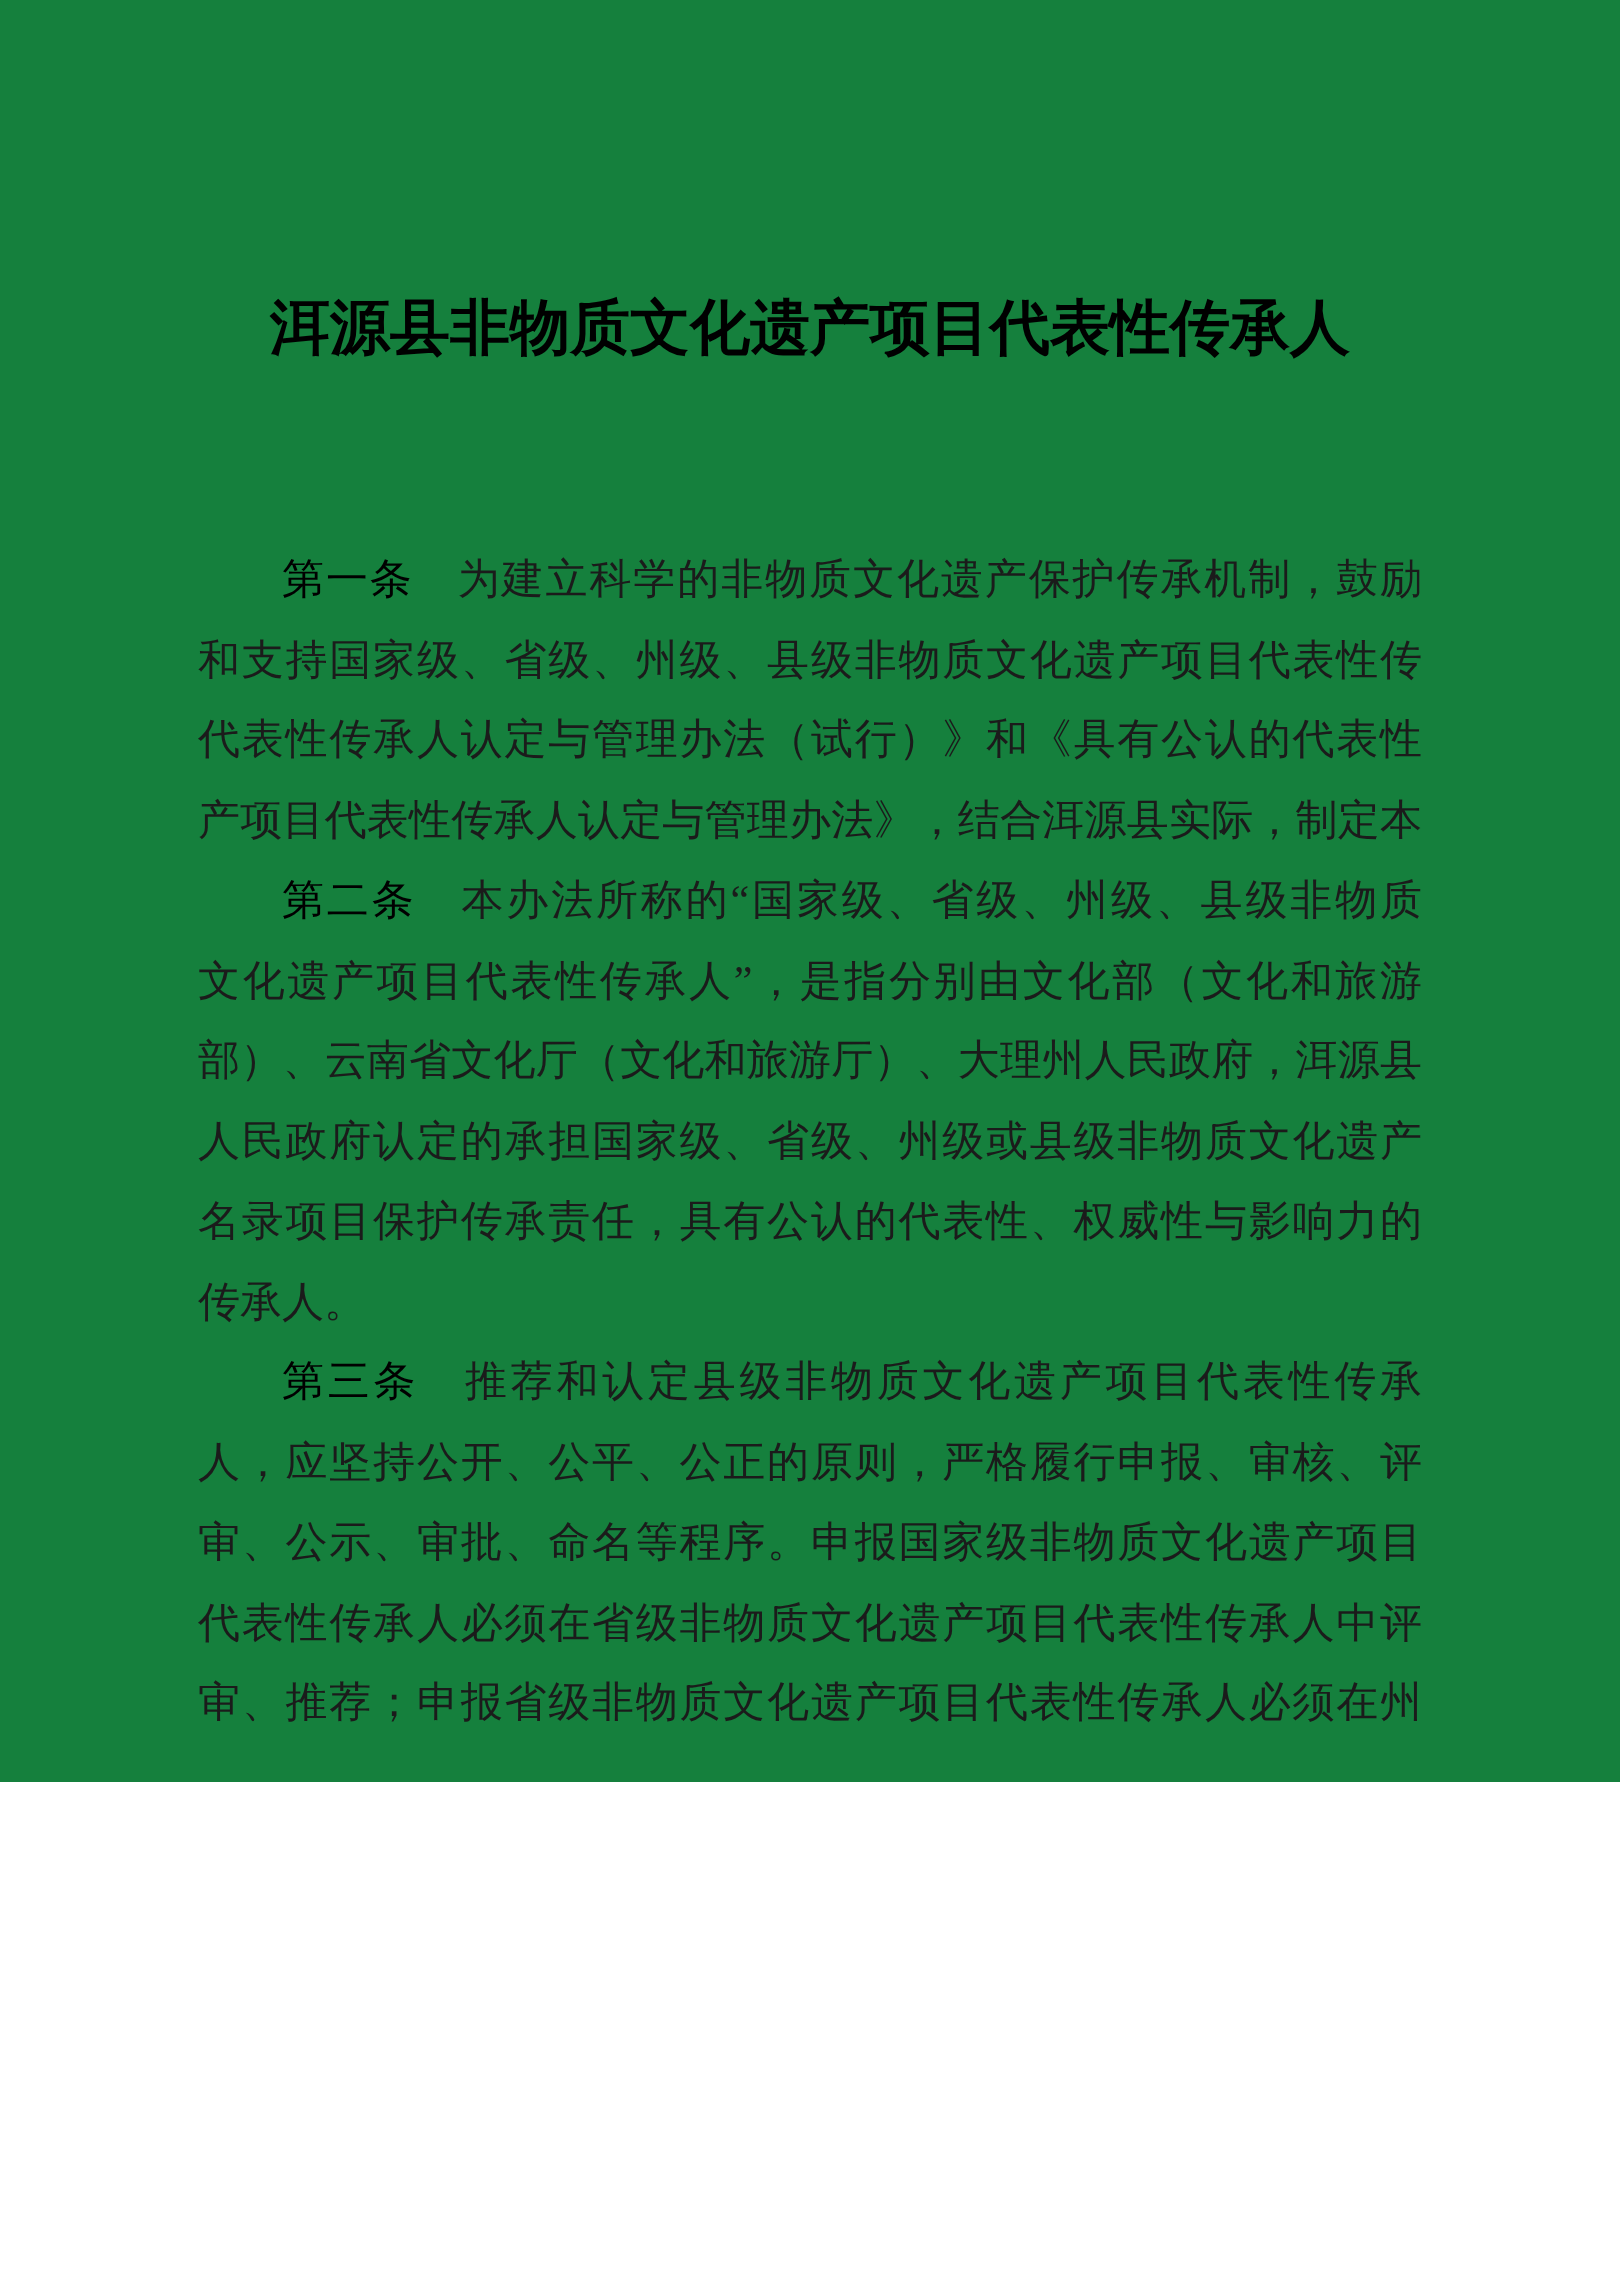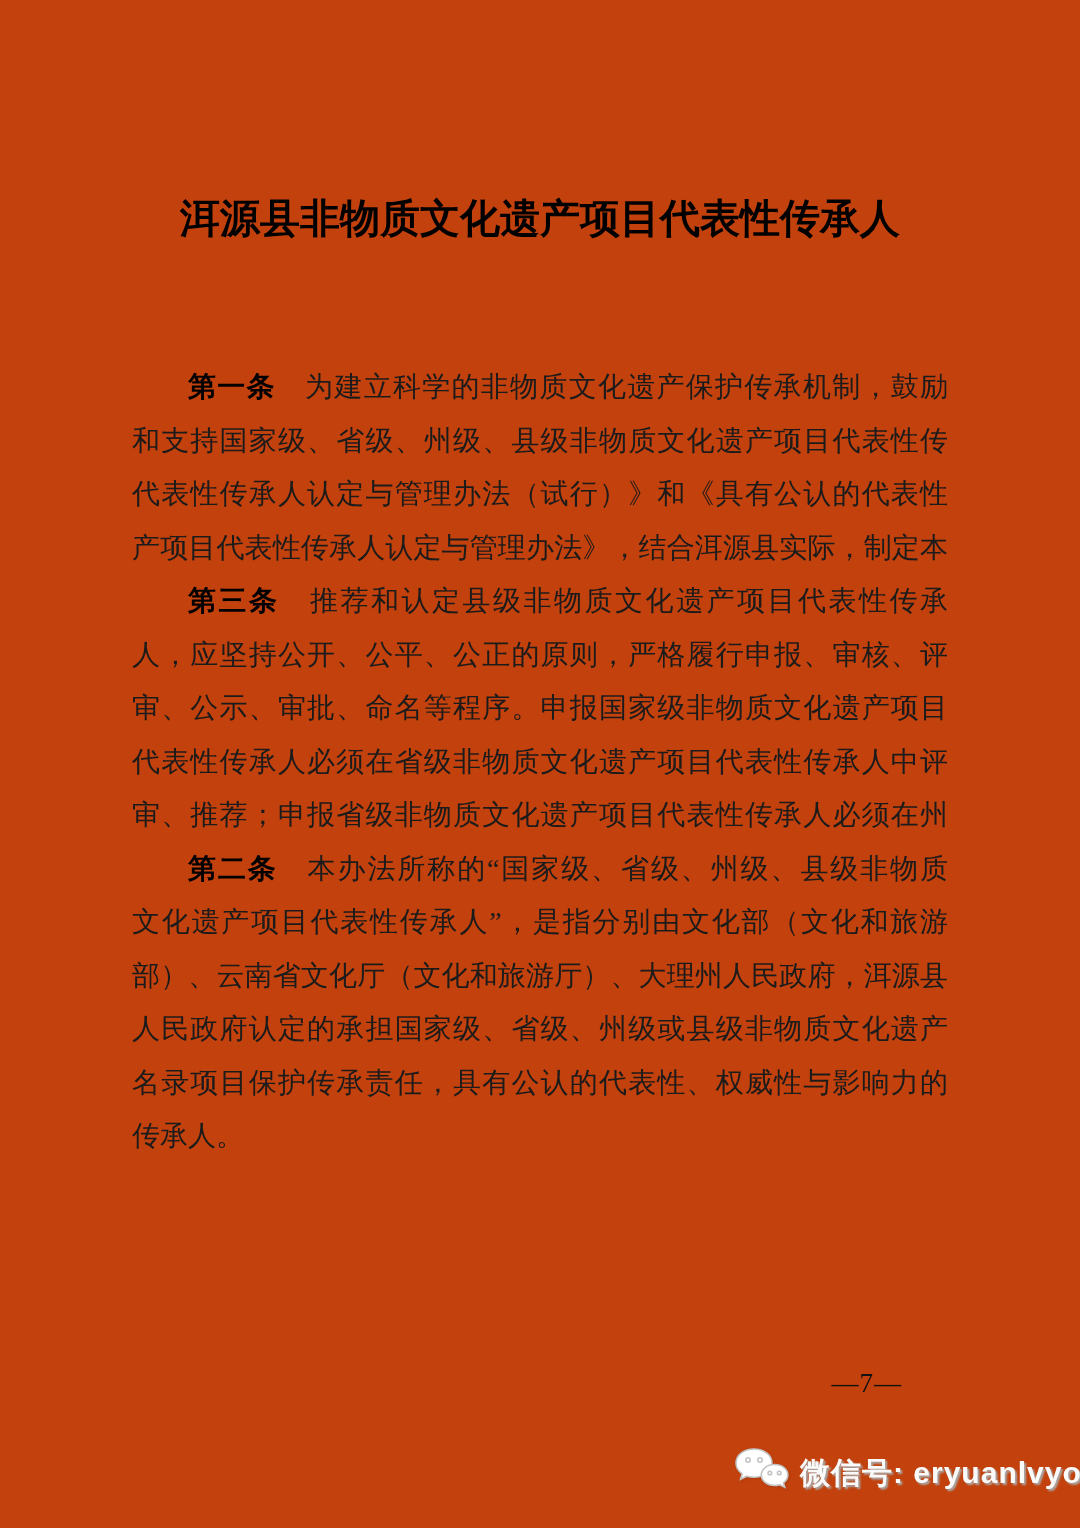--- a/index.html
+++ b/index.html
@@ -1,20 +1,20 @@
 <!DOCTYPE html>
 <html><head>
 <meta charset="utf-8">
 <style>
   html, body { margin: 0; padding: 0; background: #ffffff; }
   .page {
     position: relative;
     width: 1080px;
-    height: 1528px;
-    background: #c2410c;
+    height: 1188px;
+    background: #15803d;
     font-family: "Liberation Serif", "DejaVu Serif", serif;
     overflow: hidden;
   }
   .doc-title {
     position: absolute;
     top: 189px;
     left: 0;
     width: 1080px;
     text-align: center;
     font-size: 40px;
@@ -31,21 +31,21 @@
     line-height: 53.5px;
     color: #1b1b1b;
   }
   .paragraph { margin: 0; }
   .line {
     text-align: justify;
     text-align-last: left;
   }
   .line.full { text-align-last: justify; }
   .line.first { text-indent: 56px; }
-  .article-no { font-weight: bold; color: #000000; }
+  .article-no { font-weight: normal; color: #000000; }
   .page-number {
     position: absolute;
     top: 1368px;
     right: 178px;
     font-size: 27px;
     letter-spacing: 1px;
     color: #111111;
   }
   .watermark {
     position: absolute;
@@ -76,33 +76,33 @@
   </div>
 
   <div class="doc-body">
       <div class="paragraph">
         <div class="line full first"><b class="article-no">第一条</b>　为建立科学的非物质文化遗产保护传承机制，鼓励</div>
         <div class="line full">和支持国家级、省级、州级、县级非物质文化遗产项目代表性传</div>
         <div class="line full">代表性传承人认定与管理办法（试行）》和《具有公认的代表性</div>
         <div class="line full">产项目代表性传承人认定与管理办法》，结合洱源县实际，制定本</div>
       </div>
       <div class="paragraph">
-        <div class="line full first"><b class="article-no">第三条</b>　推荐和认定县级非物质文化遗产项目代表性传承</div>
-        <div class="line full">人，应坚持公开、公平、公正的原则，严格履行申报、审核、评</div>
-        <div class="line full">审、公示、审批、命名等程序。申报国家级非物质文化遗产项目</div>
-        <div class="line full">代表性传承人必须在省级非物质文化遗产项目代表性传承人中评</div>
-        <div class="line full">审、推荐；申报省级非物质文化遗产项目代表性传承人必须在州</div>
-      </div>
-      <div class="paragraph">
         <div class="line full first"><b class="article-no">第二条</b>　本办法所称的“国家级、省级、州级、县级非物质</div>
         <div class="line full">文化遗产项目代表性传承人”，是指分别由文化部（文化和旅游</div>
         <div class="line full">部）、云南省文化厅（文化和旅游厅）、大理州人民政府，洱源县</div>
         <div class="line full">人民政府认定的承担国家级、省级、州级或县级非物质文化遗产</div>
         <div class="line full">名录项目保护传承责任，具有公认的代表性、权威性与影响力的</div>
         <div class="line">传承人。</div>
+      </div>
+      <div class="paragraph">
+        <div class="line full first"><b class="article-no">第三条</b>　推荐和认定县级非物质文化遗产项目代表性传承</div>
+        <div class="line full">人，应坚持公开、公平、公正的原则，严格履行申报、审核、评</div>
+        <div class="line full">审、公示、审批、命名等程序。申报国家级非物质文化遗产项目</div>
+        <div class="line full">代表性传承人必须在省级非物质文化遗产项目代表性传承人中评</div>
+        <div class="line full">审、推荐；申报省级非物质文化遗产项目代表性传承人必须在州</div>
       </div>
     </div>
 
   <div class="page-number">—7—</div>
 
   <div class="watermark">
     <span>
       <svg class="wechat-icon-svg" width="58" height="50" viewBox="0 0 58 50" xmlns="http://www.w3.org/2000/svg">
         <g fill="#ffffff" stroke="#c3c3c3" stroke-width="1.6">
           <path d="M21 3 C10.5 3 3 9.2 3 17 C3 21.4 5.4 25.2 9.2 27.8 L7.6 33.2 L13.8 30.2 C16 30.9 18.4 31.3 21 31.3 C31.5 31.3 39 25 39 17 C39 9.2 31.5 3 21 3 Z"></path>

